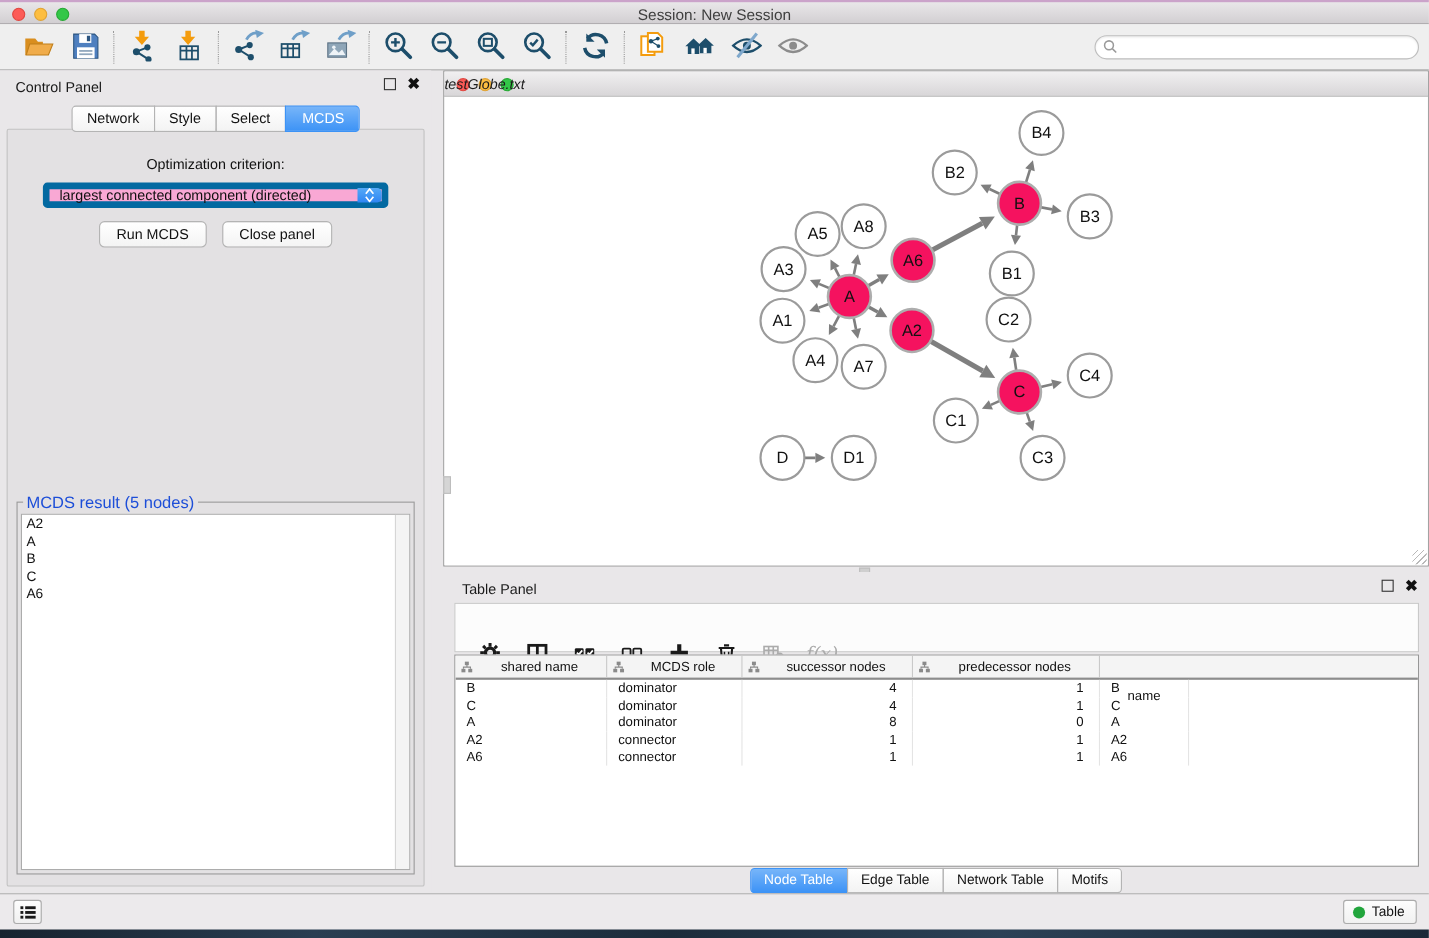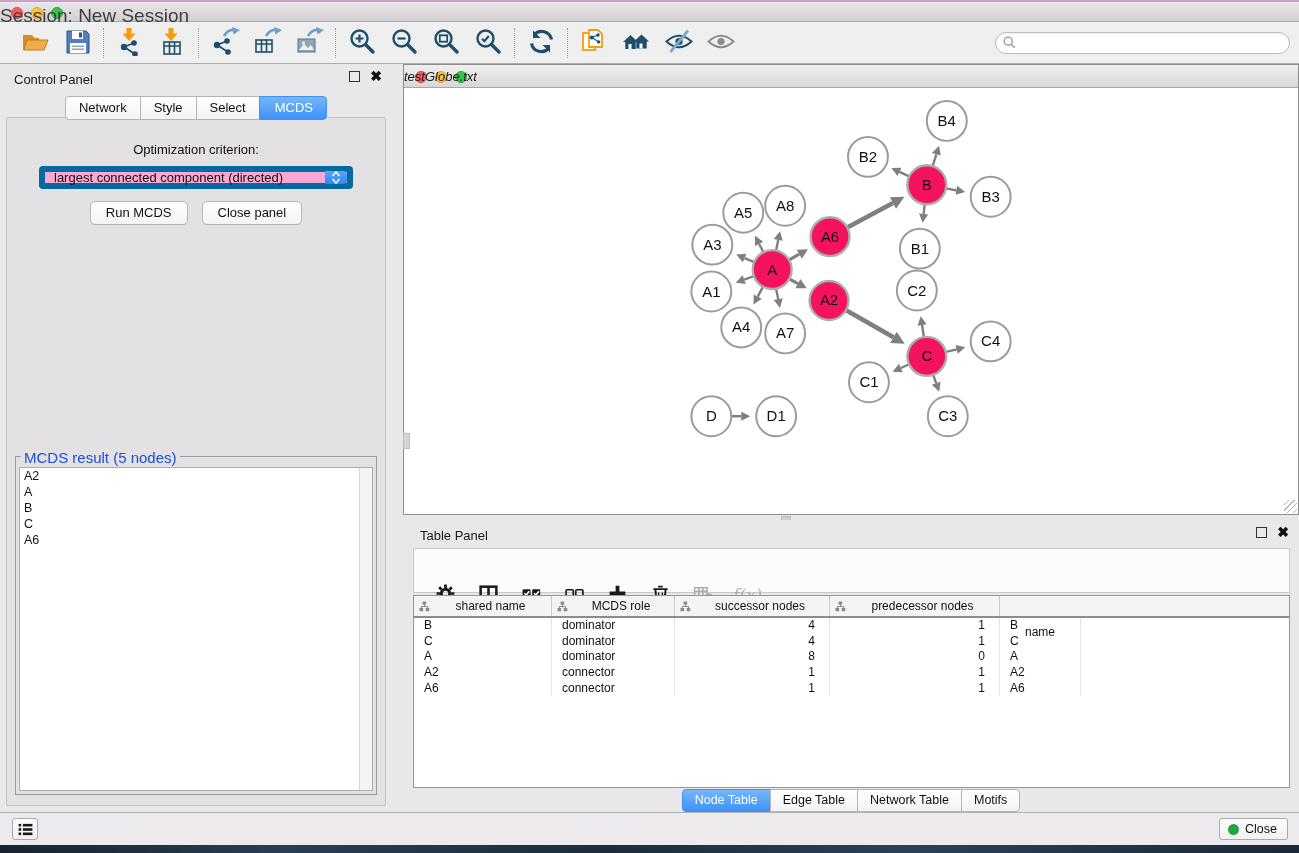--- a/index.html
+++ b/index.html
@@ -4,21 +4,21 @@
 <style>
   * { margin:0; padding:0; box-sizing:border-box; }
   html,body { width:1299px; height:853px; }
   body { font-family:"Liberation Sans", sans-serif; font-size:13px; color:#222; }
   .screen { position:relative; width:1299px; height:853px; background:#E9E7E9; overflow:hidden; }
 
   
   .titlebar { position:absolute; top:0; left:0; right:0; height:22px;
     background:linear-gradient(#E9E7E9,#D2CFD2); border-top:2px solid #CBA3CA;
     border-bottom:1px solid #ABA8AB; }
-  .titlebar .title { position:absolute; left:0; right:0; top:3px; color:#3E3E3E; font-size:19px; }
+  .titlebar .title { position:absolute; left:0; right:0; top:3px; text-align:center; color:#3E3E3E; font-size:14px; }
   .lights { position:absolute; left:11px; top:5px; display:flex; gap:8px; }
   .light { width:12px; height:12px; border-radius:50%; }
   .light.red { background:#FC5B57; border:1px solid #E14640; }
   .light.yellow { background:#FDBE41; border:1px solid #E0A334; }
   .light.green { background:#33C748; border:1px solid #26A934; }
 
   
   .toolbar { position:absolute; top:22px; left:0; right:0; height:42px; background:#EFEFEF;
     border-bottom:1px solid #ABABAB; display:flex; align-items:center; padding:0 9px; }
   .tb-group { display:flex; align-items:center; gap:10px; padding:0 10px; }
@@ -694,18 +694,18 @@
             <rect x="8" y="4.5" width="11" height="3"></rect>
           <rect x="3" y="9.5" width="3" height="3"></rect>
             <rect x="8" y="9.5" width="11" height="3"></rect>
           <rect x="3" y="14.5" width="3" height="3"></rect>
             <rect x="8" y="14.5" width="11" height="3"></rect>
         </g>
       </svg>
     </button>
     <button class="memory-btn">
       <span class="memory-dot" id="memory-dot" style="background: rgb(33, 165, 60);"></span>
-      <span>Close</span>
+      <span>Table</span>
     </button>
   </div>
   <div class="desktop-strip"></div>
 
 </div>
 
 </body></html>

